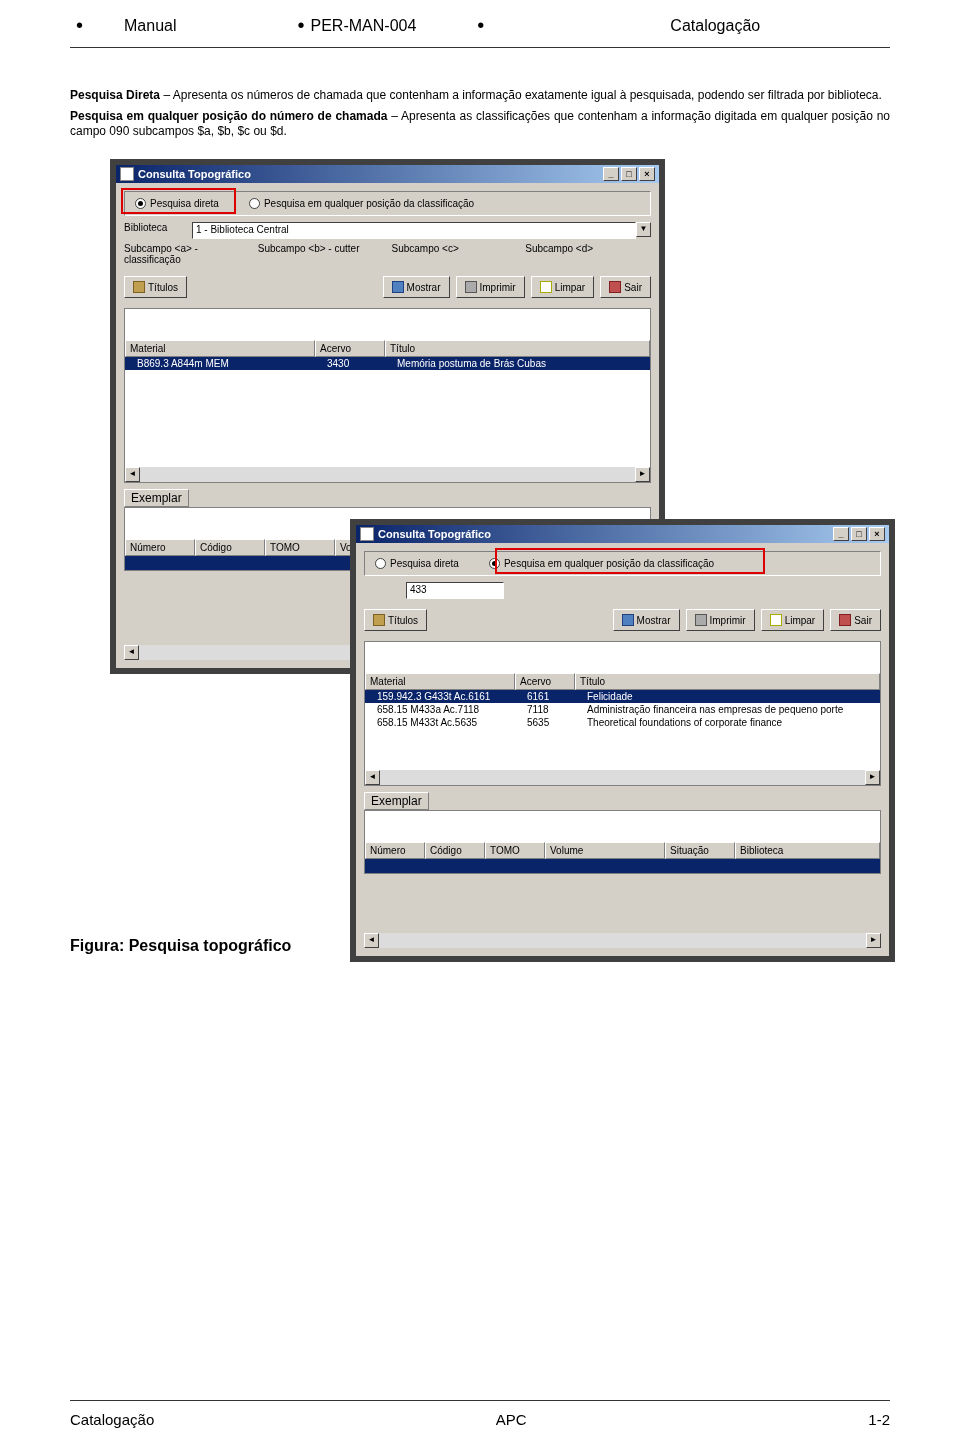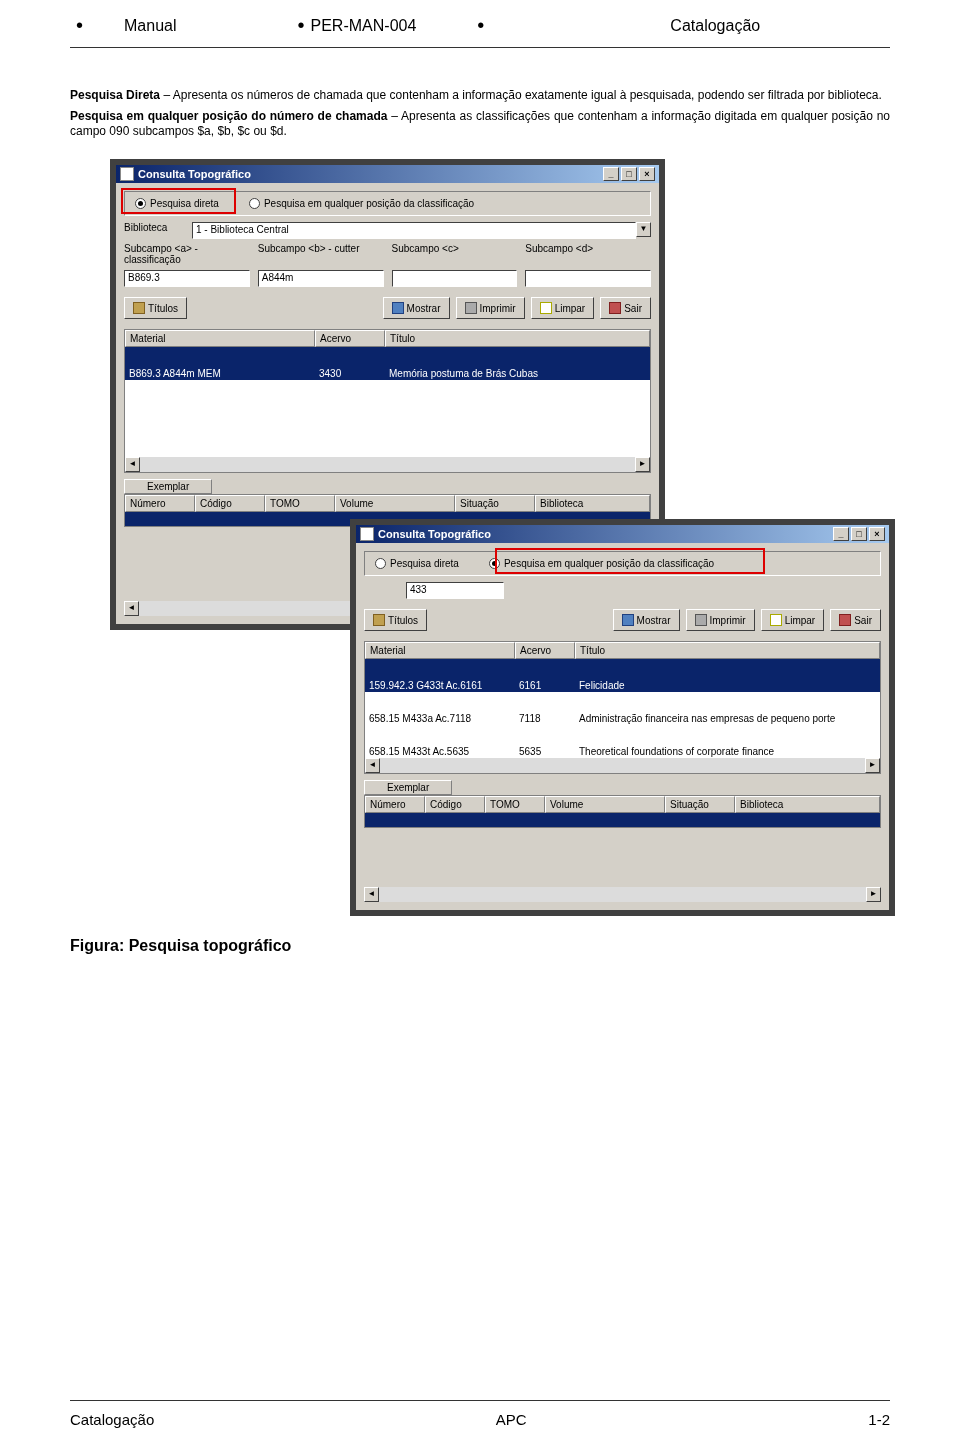--- a/index.html
+++ b/index.html
@@ -162,33 +162,34 @@
   .ic-new { background: #fff; border: 1px solid #aa0; }
   .ic-exit { background: #c05050; border: 1px solid #802020; }
   .grid {
     border: 1px solid #808080;
     background: #fff;
     margin-bottom: 4px;
   }
   .grid-head {
     display: flex;
     background: #d4d0c8;
+    margin-top: 31px;
   }
   .grid-head .gh {
     padding: 2px 4px;
     border: 1px solid #fff;
     border-right-color: #808080;
     border-bottom-color: #808080;
     font-size: 10px;
     overflow: hidden;
   }
   .grid-body { min-height: 80px; background: #fff; overflow: hidden; }
   .grid-row { display: flex; font-size: 10px; }
   .grid-row.hl { background: #0a246a; color: #fff; }
-  .grid-row .gc { padding: 1px 4px; overflow: hidden; white-space: nowrap; margin-top: 20px; }
+  .grid-row .gc { padding: 1px 12px; overflow: hidden; white-space: nowrap; }
   .scroll-h {
     display: flex;
     background: #d4d0c8;
     height: 15px;
     align-items: center;
   }
   .sb-btn {
     width: 15px; height: 15px;
     background: #d4d0c8;
     border: 1px solid #fff;
@@ -197,22 +198,22 @@
     font-size: 8px;
     text-align: center;
     line-height: 12px;
   }
   .sb-track { flex: 1; background: #dcdcdc; height: 15px; }
   .section-lbl {
     background: #d4d0c8;
     border: 1px solid #fff;
     border-right-color:#808080;
     border-bottom-color:#808080;
-    padding: 1px 22px;
-    font-size: 10px;
+    padding: 1px 6px;
+    font-size: 12px;
     display: inline-block;
     margin-top: 2px;
   }
   .caption {
     text-align: left;
     font-weight: bold;
     font-size: 16px;
     margin-top: 18px;
   }
   .footer {
@@ -308,34 +309,20 @@
             <div class="field-col">
                 <span class="lbl">Subcampo &lt;b&gt; - cutter</span>
               </div>
             <div class="field-col">
                 <span class="lbl">Subcampo &lt;c&gt;</span>
               </div>
             <div class="field-col">
                 <span class="lbl">Subcampo &lt;d&gt;</span>
               </div>
           </div>
-          <div class="field-row">
-            <div class="field-col">
-                <div class="inp">B869.3</div>
-              </div>
-            <div class="field-col">
-                <div class="inp">A844m</div>
-              </div>
-            <div class="field-col">
-                <div class="inp"></div>
-              </div>
-            <div class="field-col">
-                <div class="inp"></div>
-              </div>
-          </div>
 
           <div class="btn-row">
             <div class="btn">
                 <span class="btn-icon ic-book"></span>
                 <span>Títulos</span>
               </div>
             <div style="flex:1"></div>
             <div class="btn">
                 <span class="btn-icon ic-eye"></span>
                 <span>Mostrar</span>

